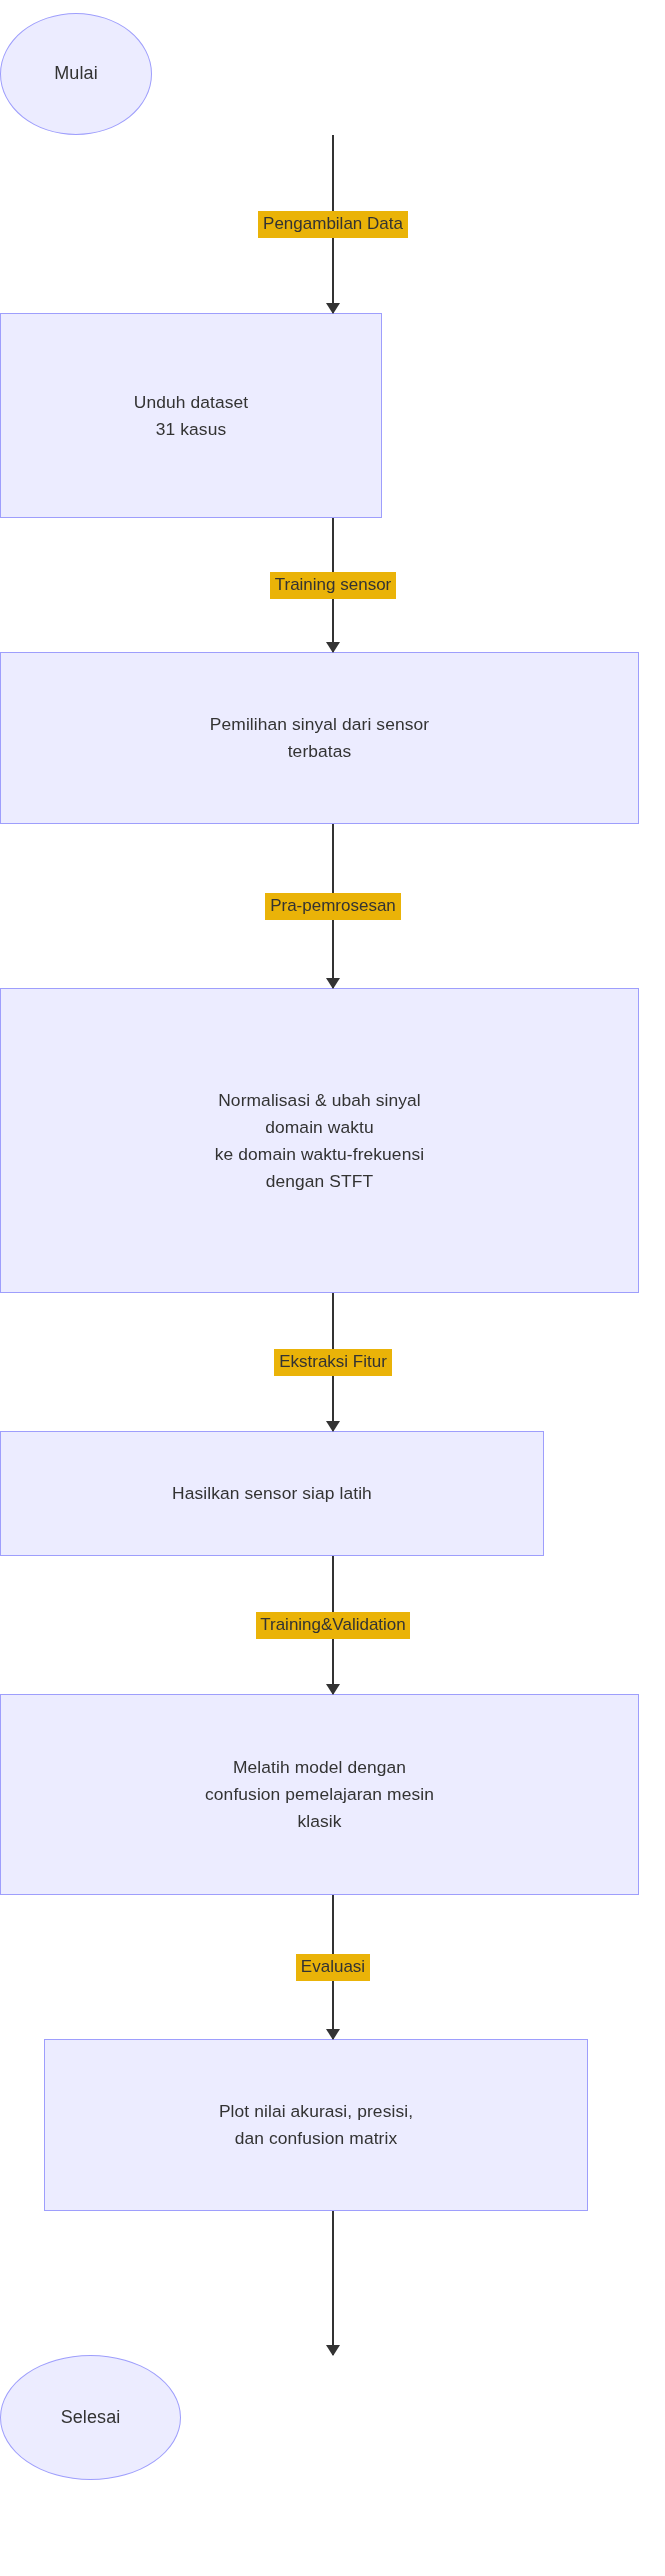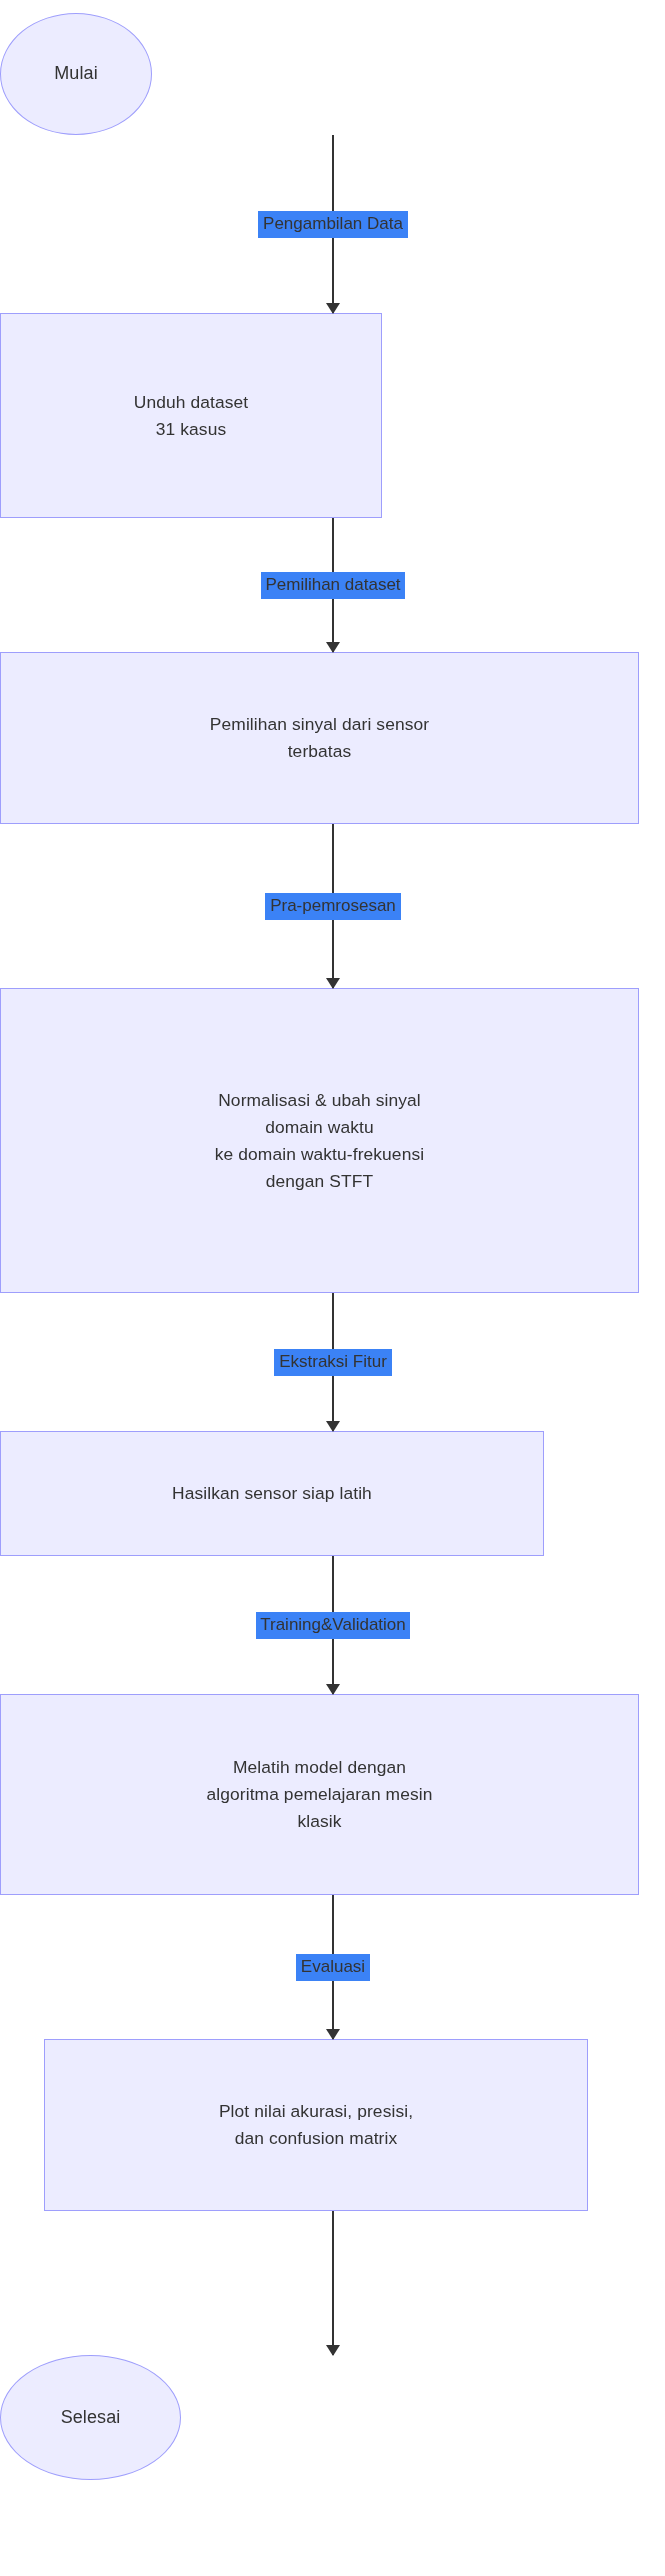--- a/index.html
+++ b/index.html
@@ -69,21 +69,21 @@
     margin-left: -7.4px;
     width: 0;
     height: 0;
     border-left: 7.4px solid transparent;
     border-right: 7.4px solid transparent;
     border-top: 11.4px solid #333333;
   }
   .edge .elabel {
     position: relative;
     z-index: 2;
-    background: #3b82f6;
+    background: #eab308;
     color: #333333;
     font-size: 17px;
     padding: 2px 4.7px 3.4px 4.7px;
     white-space: nowrap;
     line-height: 1.25;
   }
 
   
   .n-start  { width: 152px; height: 122px; font-size: 18px; }
   .n-end    { width: 181px; height: 125px; font-size: 18px; }
@@ -121,21 +121,21 @@
   </div>
 
   <div class="node n-unduh">
     <span class="txt">Unduh dataset
 31 kasus</span>
   </div>
 
   <div class="edge e2">
     <div class="line"></div>
     <div class="head"></div>
-    <span class="elabel">Pemilihan dataset</span>
+    <span class="elabel">Training sensor</span>
   </div>
 
   <div class="node n-sensor">
     <span class="txt">Pemilihan sinyal dari sensor
 terbatas</span>
   </div>
 
   <div class="edge e3">
     <div class="line"></div>
     <div class="head"></div>
@@ -160,21 +160,21 @@
   </div>
 
   <div class="edge e5">
     <div class="line"></div>
     <div class="head"></div>
     <span class="elabel">Training&amp;Validation</span>
   </div>
 
   <div class="node n-latih">
     <span class="txt">Melatih model dengan
-algoritma pemelajaran mesin
+confusion pemelajaran mesin
 klasik</span>
   </div>
 
   <div class="edge e6">
     <div class="line"></div>
     <div class="head"></div>
     <span class="elabel">Evaluasi</span>
   </div>
 
   <div class="node n-plot">

